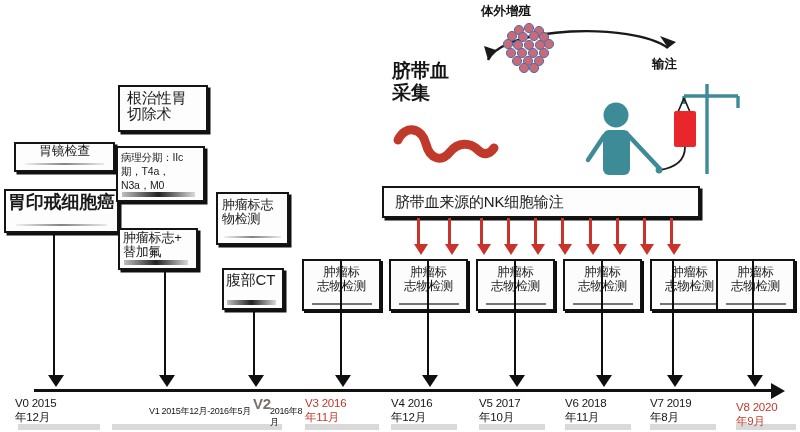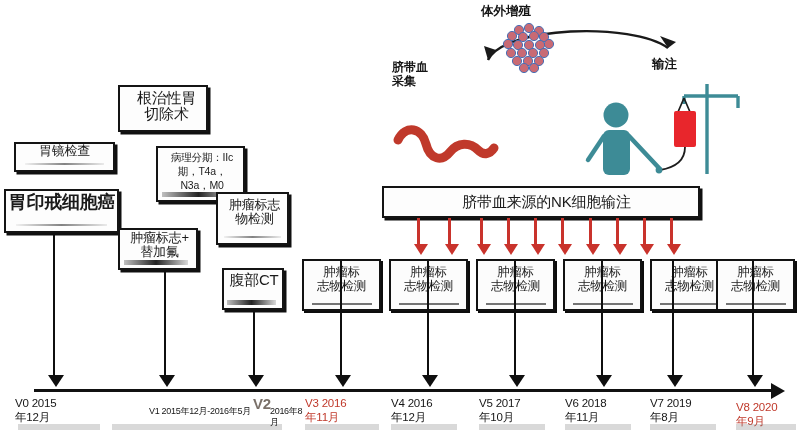--- a/index.html
+++ b/index.html
@@ -33,25 +33,24 @@
     display: flex;
     align-items: flex-start;
     justify-content: flex-start;
     line-height: 1.08;
     letter-spacing: -0.2px;
   }
   .box .txt {
     display: block;
     width: 100%;
     white-space: pre-line;
-    text-align: center;
-  }
-
-  
-  .t-small { font-size: 10.5px; margin-left: 40px; }
+  }
+
+  
+  .t-small { font-size: 10.5px; }
   .t-mid   { font-size: 13px; }
   .t-big   { font-size: 15px; }
   .t-huge  { font-size: 18px; font-weight: 600; }
 
   .center { justify-content: center; text-align: center; }
   .center .txt { text-align: center; }
 
   
   .smudge::after {
     content: "";
@@ -171,21 +170,21 @@
   .scanbar {
     position: absolute;
     height: 6px;
     background: rgba(120,120,120,.28);
     bottom: 0;
   }
 
   
   .illus-label {
     position: absolute;
-    font-size: 12px;
+    font-size: 19px;
     font-weight: 600;
     line-height: 1.18;
     white-space: pre-line;
     color: #151515;
   }
   .illus-label.sm { font-size: 12.5px; font-weight: 700; }
 
   
   svg { overflow: visible; }
 </style>

